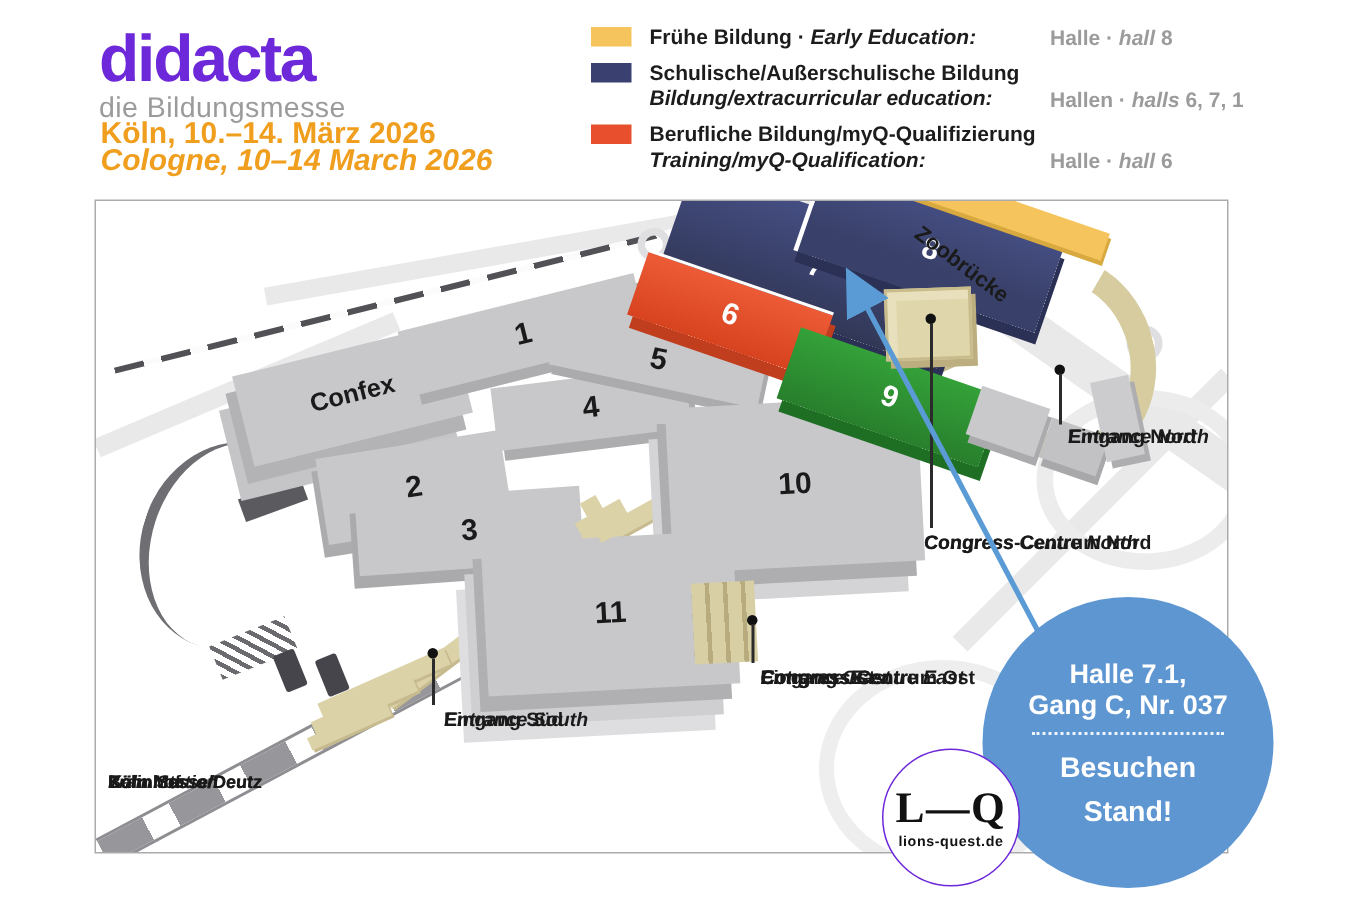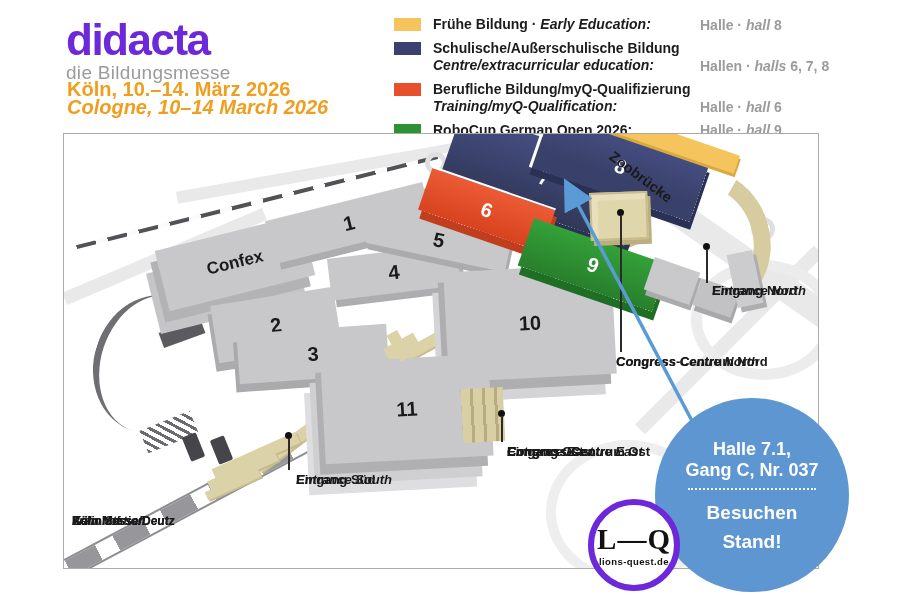--- a/index.html
+++ b/index.html
@@ -49,21 +49,21 @@
   
   .arrow-svg { position:absolute; left:0; top:0; pointer-events:none; }
 
   
   .badge { position:absolute; left:655px; top:398px; width:194px; height:194px; border-radius:50%; background:#5e96d2; color:#fff; display:flex; flex-direction:column; align-items:center; justify-content:center; text-align:center; padding-top:4px; }
   .badge .loc { font-size:18px; font-weight:bold; line-height:21px; }
   .badge .dots { width:128px; height:0; border-top:2px dotted rgba(255,255,255,.9); margin:7px 0 8px; }
   .badge .cta { font-size:19px; font-weight:bold; line-height:29px; }
 
   
-  .lq { position:absolute; left:588px; top:499px; width:92px; height:92px; border-radius:50%; background:#fff; border:6px solid #6d28d9; display:flex; flex-direction:column; align-items:center; justify-content:center; }
+  .lq { position:absolute; left:588px; top:499px; width:92px; height:92px; border-radius:50%; background:#fff; border:1px solid #6d28d9; display:flex; flex-direction:column; align-items:center; justify-content:center; }
   .lq .mono { font-family:"Liberation Serif", serif; font-weight:600; font-size:29px; color:#111; line-height:30px; letter-spacing:1px; }
   .lq .url { font-size:9.5px; font-weight:bold; color:#111; letter-spacing:.4px; margin-top:2px; }
 </style>
 </head>
 <body>
 
 <div id="page">
 
   <div class="brand">
     <div class="logo">didacta</div>
@@ -75,32 +75,27 @@
   </div>
 
   <div class="legend">
     <div class="legend-row">
       <span class="swatch sw0"></span>
       <div class="legend-text"><span>Frühe Bildung ·</span> <i>Early Education:</i></div>
       <div class="legend-hall"><span>Halle ·</span> <i>hall</i> <span>8</span></div>
     </div>
     <div class="legend-row">
       <span class="swatch sw1"></span>
-      <div class="legend-text"><span>Schulische/Außerschulische Bildung</span><i style="display:block">Centre/extracurricular education:</i></div>
-      <div class="legend-hall"><span>Hallen ·</span> <i>halls</i> <span>6, 7, 8</span></div>
+      <div class="legend-text"><span>Schulische/Außerschulische Bildung</span><i style="display:block">Bildung/extracurricular education:</i></div>
+      <div class="legend-hall"><span>Hallen ·</span> <i>halls</i> <span>6, 7, 1</span></div>
     </div>
     <div class="legend-row">
       <span class="swatch sw2"></span>
       <div class="legend-text"><span>Berufliche Bildung/myQ-Qualifizierung</span><i style="display:block">Training/myQ-Qualification:</i></div>
       <div class="legend-hall"><span>Halle ·</span> <i>hall</i> <span>6</span></div>
-    </div>
-    <div class="legend-row">
-      <span class="swatch sw3"></span>
-      <div class="legend-text"><span>RoboCup German Open 2026:</span></div>
-      <div class="legend-hall"><span>Halle ·</span> <i>hall</i> <span>9</span></div>
     </div>
   </div>
 
   <div class="map">
 
     <div class="road" style="left:-8px; top:116px; width:217px; height:13px; transform:rotate(-23deg);"></div>
     <div class="road" style="left:110px; top:23px; width:400px; height:12px; transform:rotate(-10deg);"></div>
     <div class="rail-top" style="left:5px; top:50px; width:505px; transform:rotate(-14deg);"></div>
     <div class="road" style="left:467px; top:79px; width:330px; height:26px; transform:rotate(35deg);"></div>
     <div class="road" style="left:539px; top:199px; width:253px; height:14px; transform:rotate(-45deg);"></div>

